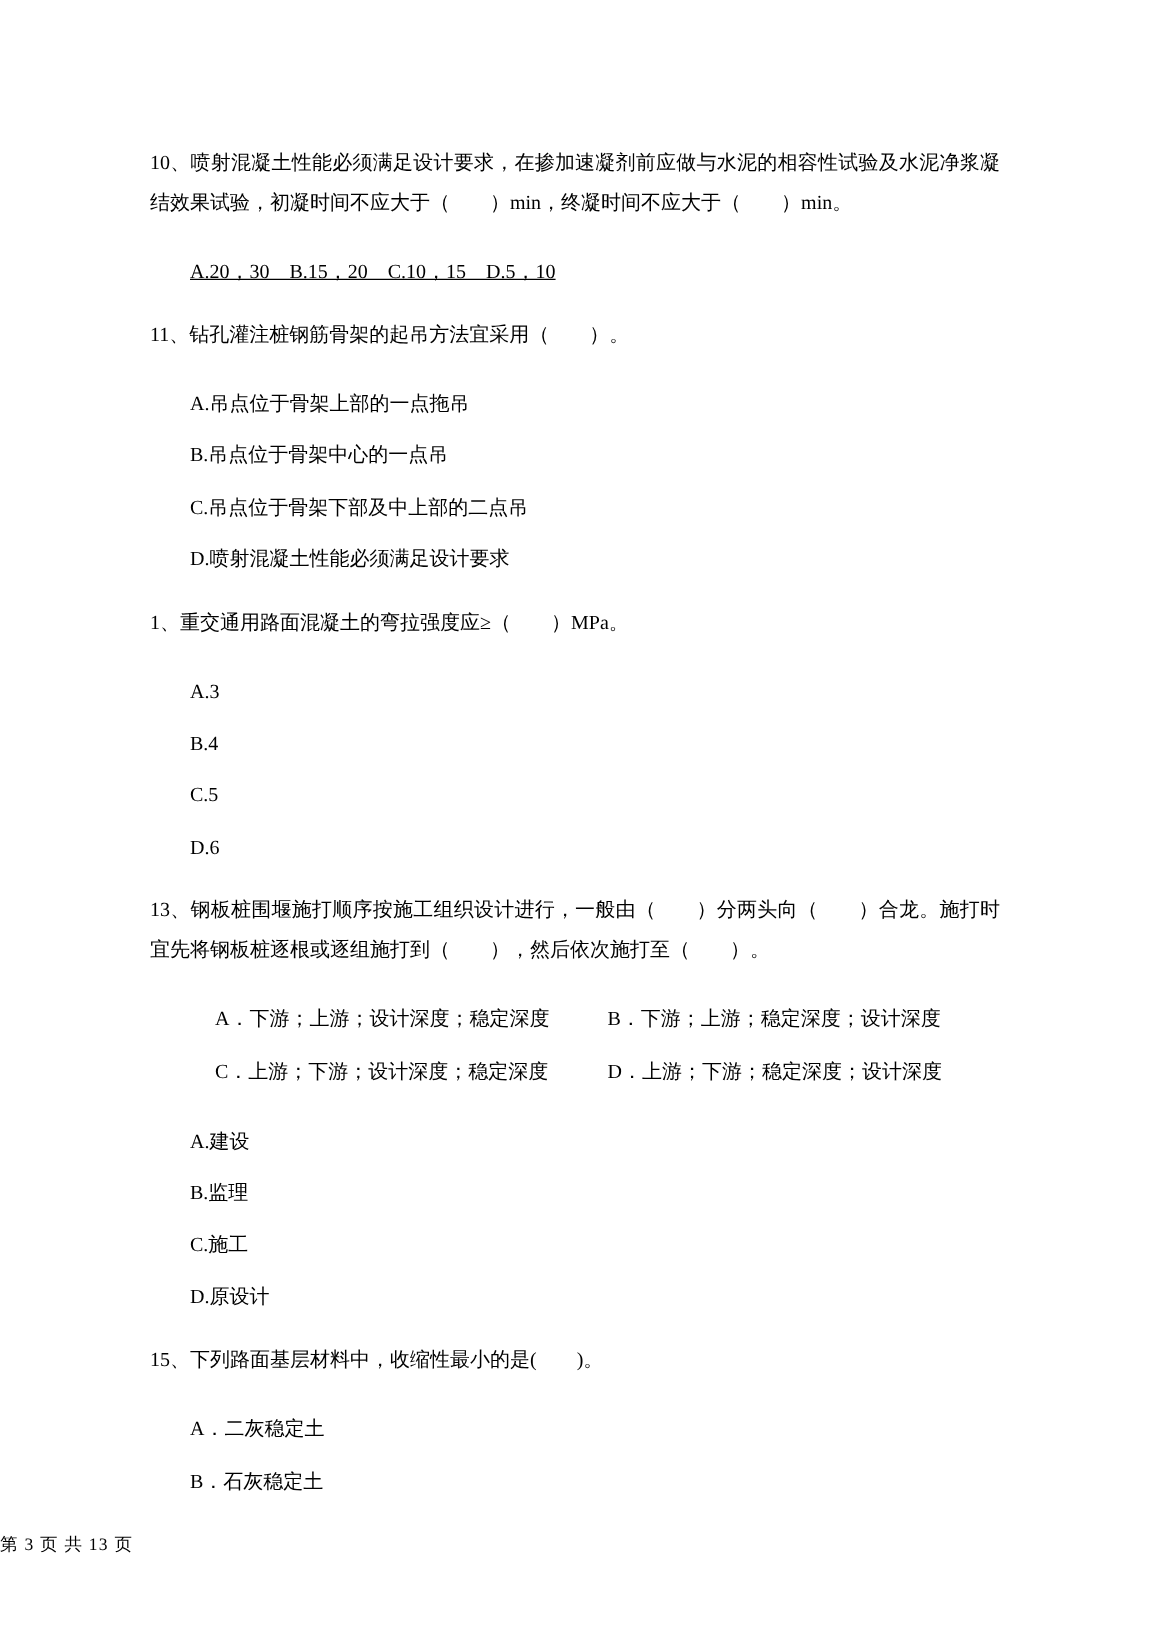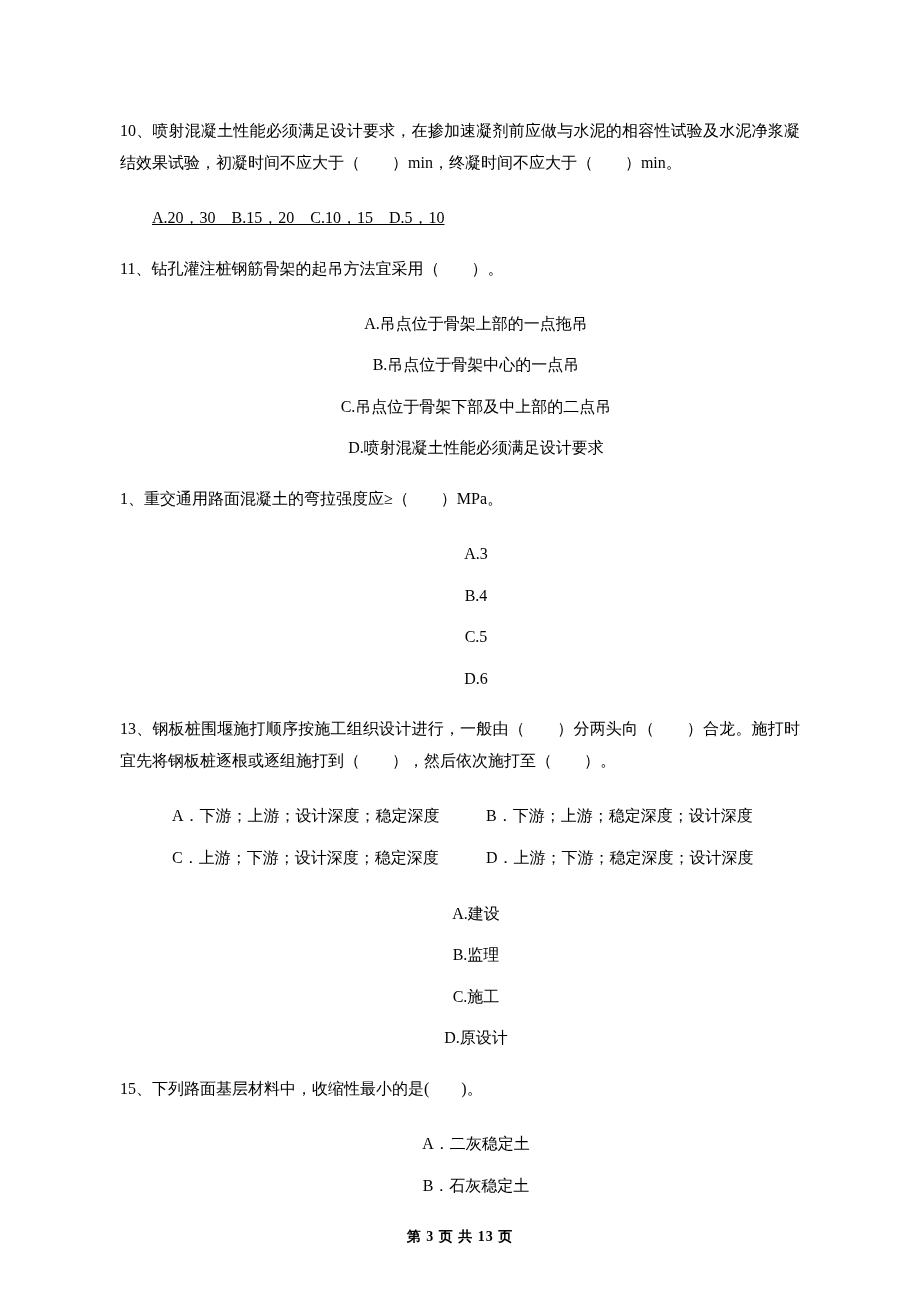--- a/index.html
+++ b/index.html
@@ -21,21 +21,20 @@
   }
   .question {
     margin-bottom: 18px;
     text-align: justify;
     line-height: 2.0;
   }
   .options {
     padding-left: 2em;
     line-height: 2.6;
     margin-bottom: 14px;
-    text-align: center;
   }
   .options .opt {
     display: block;
   }
   .options-inline {
     padding-left: 2em;
     line-height: 2.6;
     margin-bottom: 14px;
     white-space: pre;
     text-decoration: underline;
@@ -50,24 +49,23 @@
     margin-left: 20px;
   }
   .options-grid .cell {
     flex: 0 0 50%;
   }
   .footer {
     position: absolute;
     bottom: 55px;
     left: 0;
     right: 0;
-    text-align: center;
+    text-align: left;
     font-size: 14px;
     letter-spacing: 1px;
-    font-weight: bold;
   }
 </style>
 </head>
 <body>
 
 <div class="page">
 
   <div class="question">10、喷射混凝土性能必须满足设计要求，在掺加速凝剂前应做与水泥的相容性试验及水泥净浆凝结效果试验，初凝时间不应大于（　　）min，终凝时间不应大于（　　）min。</div>
   <div class="options-inline">A.20，30    B.15，20    C.10，15    D.5，10</div>
 

